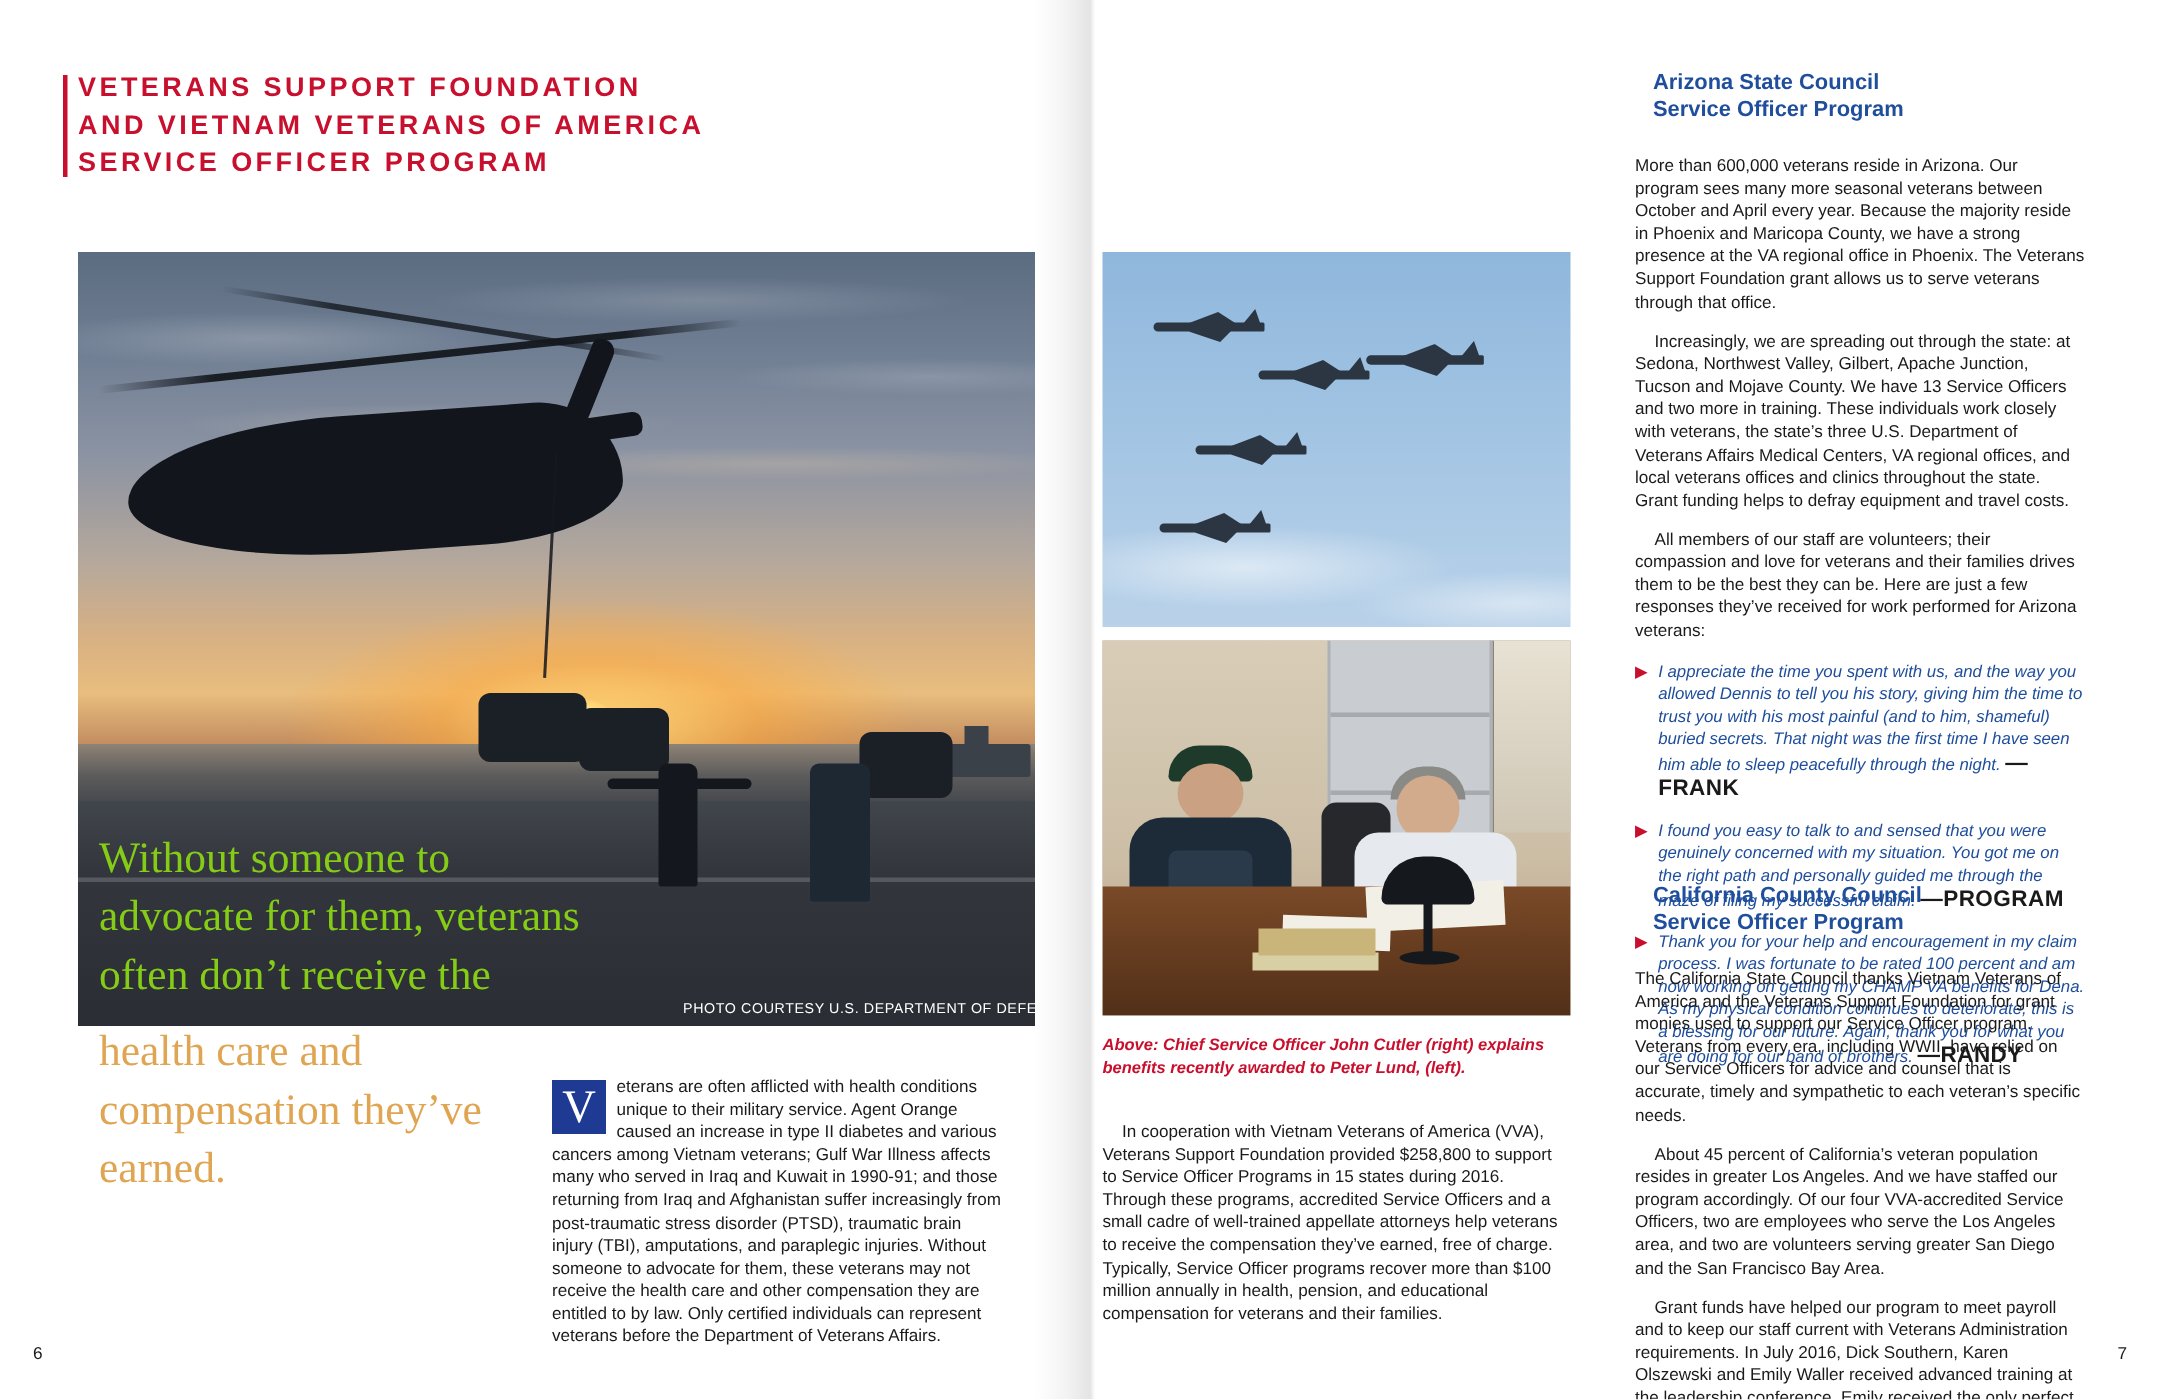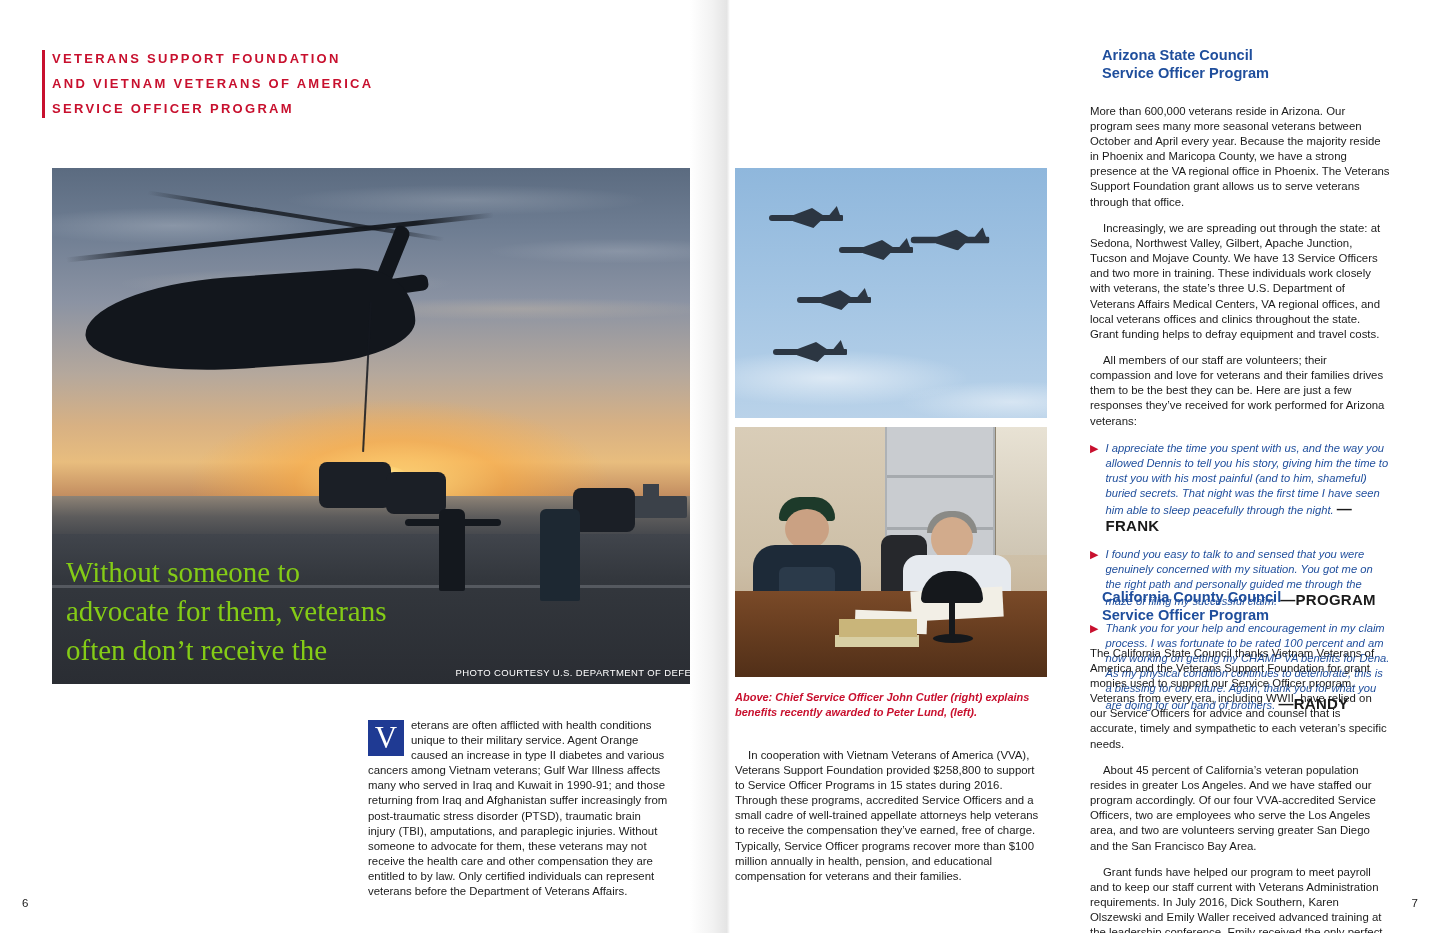--- a/index.html
+++ b/index.html
@@ -30,21 +30,21 @@
     left: 52px; top: 46px; width: 520px;
   }
   .headline-bar {
     position: absolute;
     left: -10px; top: 4px;
     width: 3px; height: 68px;
     background: #c8102e;
   }
   .headline-line {
     color: #c8102e;
-    font-size: 13px;
+    font-size: 18px;
     font-weight: bold;
     letter-spacing: 2.3px;
     line-height: 25px;
     text-transform: uppercase;
   }
 
   
   .hero {
     position: absolute;
     left: 52px; top: 168px;
@@ -390,20 +390,21 @@
       <div class="hoist-line"></div>
       <div class="cargo a"></div>
       <div class="cargo b"></div>
       <div class="cargo c"></div>
       <div class="sailor s1"></div>
       <div class="sailor s2"></div>
       <div class="pull-quote-on-img">Without someone to advocate for them, veterans often don’t receive the</div>
       <div class="hero-credit">PHOTO COURTESY U.S. DEPARTMENT OF DEFENSE</div>
     </div>
 
+    <div class="pull-quote-orange">health care and compensation they’ve earned.</div>
 
     <div class="body-col col-left-body">
       <span class="dropcap">V</span>
       <p>eterans are often afflicted with health conditions unique to their military service. Agent Orange caused an increase in type II diabetes and various cancers among Vietnam veterans; Gulf War Illness affects many who served in Iraq and Kuwait in 1990-91; and those returning from Iraq and Afghanistan suffer increasingly from post-traumatic stress disorder (PTSD), traumatic brain injury (TBI), amputations, and paraplegic injuries. Without someone to advocate for them, these veterans may not receive the health care and other compensation they are entitled to by law. Only certified individuals can represent veterans before the Department of Veterans Affairs.</p>
     </div>
 
     <div class="folio folio-left">6</div>
   </div>
 
   <div class="gutter"></div>

